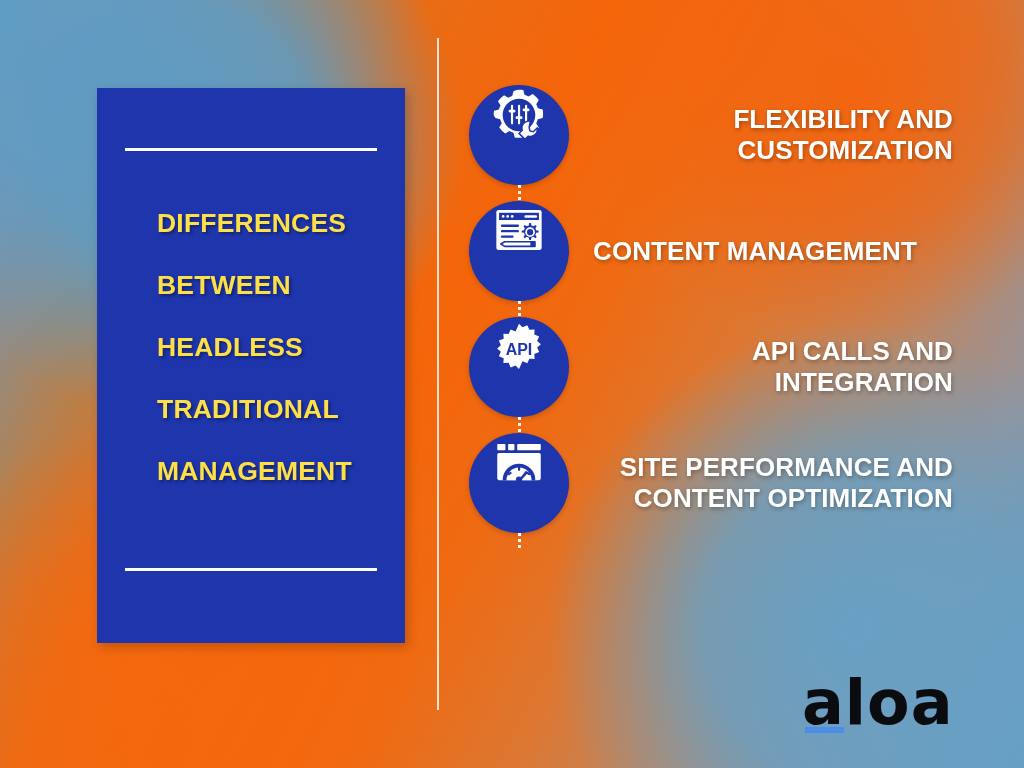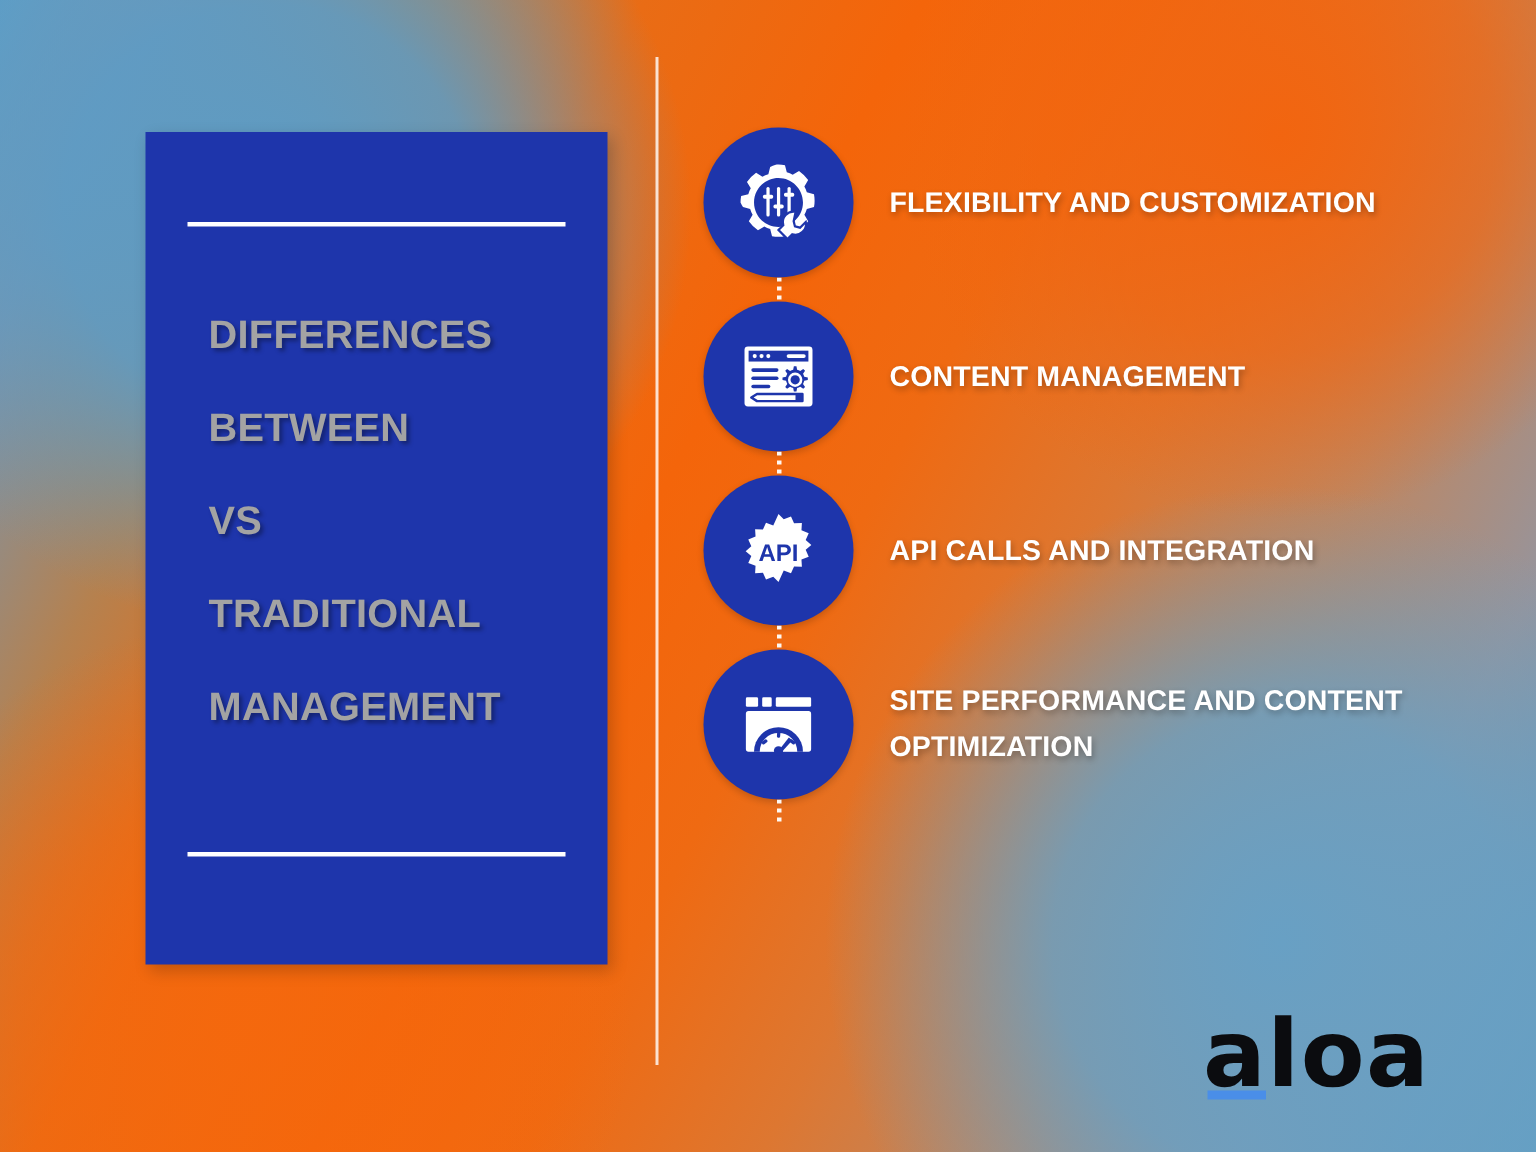--- a/index.html
+++ b/index.html
@@ -73,24 +73,24 @@
     position: absolute;
     left: 28px;
     width: 252px;
     height: 3px;
     background: #ffffff;
   }
   .rule-top { top: 60px; }
   .rule-bottom { bottom: 72px; }
   .title-text {
     position: absolute;
-    left: 42px;
+    left: 60px;
     right: 16px;
     top: 104px;
-    color: #a3a3a3;
+    color: #fde047;
     font-size: 26.5px;
     font-weight: bold;
     line-height: 62px;
     letter-spacing: 0.2px;
     text-shadow: 2px 2px 3px rgba(0,0,0,0.35);
   }
   .title-text div { white-space: nowrap; }
 
   
   .divider {
@@ -118,21 +118,21 @@
   }
   .feature-row:last-child { margin-bottom: 0; }
   .circle {
     position: relative;
     flex: 0 0 auto;
     width: 100px;
     height: 100px;
     border-radius: 50%;
     background: #1e35ab;
     display: flex;
-    align-items: center;
+    align-items: flex-start;
     justify-content: center;
     box-shadow: 0 2px 5px rgba(0,0,0,0.18);
   }
   .circle svg { display: block; }
   .connector {
     position: absolute;
     left: 50px;
     top: 101px;
     width: 3px;
     height: 16px;
@@ -140,26 +140,27 @@
     background-image: linear-gradient(
       to bottom,
       rgba(255,255,255,0.95) 0 3px,
       rgba(255,255,255,0) 3px 6px);
     background-size: 3px 6px;
     background-repeat: repeat-y;
   }
   .feature-label {
     margin-left: 24px;
     color: #ffffff;
-    font-size: 19px;
+    font-size: 26px;
     font-weight: bold;
     line-height: 31px;
     letter-spacing: 0.1px;
     text-shadow: 1px 2px 4px rgba(0,0,0,0.30);
     max-width: 360px;
+    text-align: right;
   }
 
   
   .logo {
     position: absolute;
     left: 802px;
     top: 672px;
     width: 140px;
     height: 72px;
   }
@@ -188,21 +189,21 @@
   <div class="tint-tl"></div>
   <div class="tint-tr"></div>
   <div class="tint-bl"></div>
   <div class="tint-br"></div>
 
   <div class="title-card">
     <div class="rule rule-top"></div>
     <div class="title-text">
       <div>DIFFERENCES</div>
       <div>BETWEEN</div>
-      <div>VS</div>
+      <div>HEADLESS</div>
       <div>TRADITIONAL</div>
       <div>MANAGEMENT</div>
     </div>
     <div class="rule rule-bottom"></div>
   </div>
 
   <div class="divider"></div>
 
   <div class="features">
 

